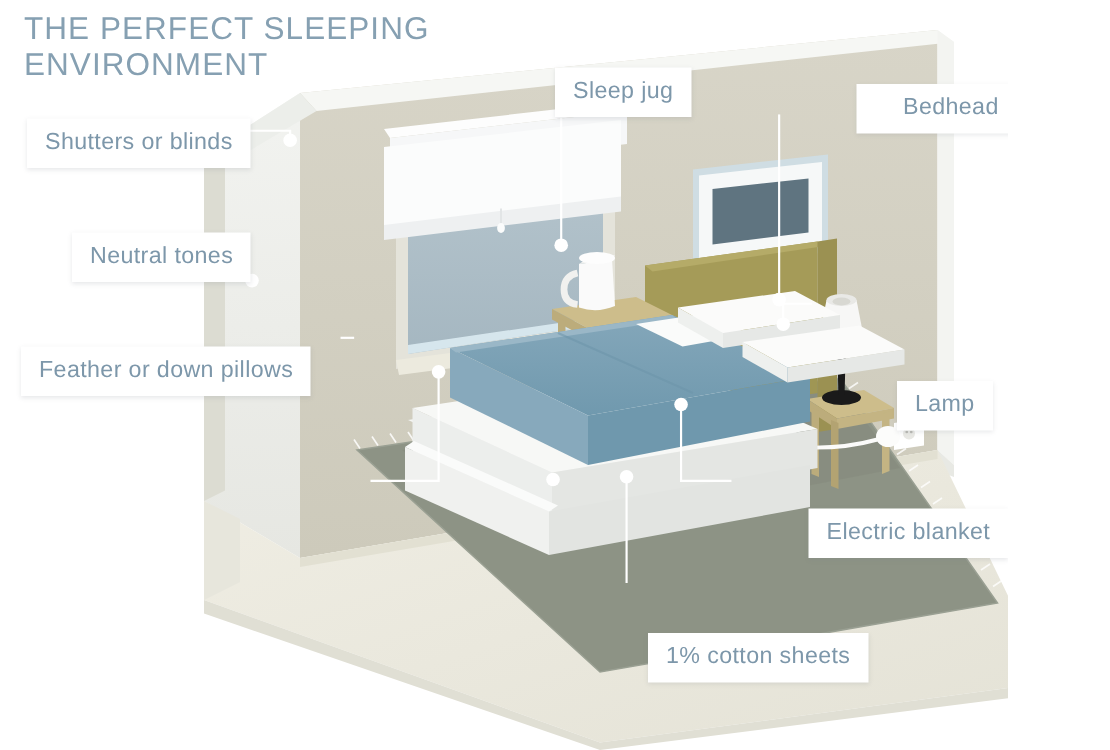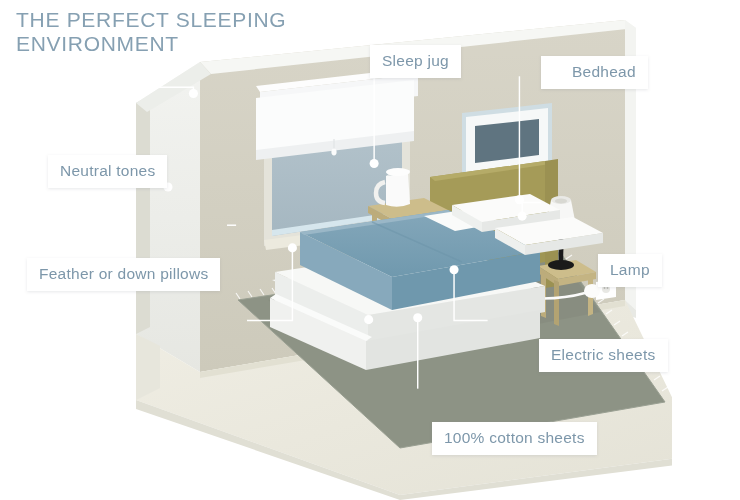--- a/index.html
+++ b/index.html
@@ -286,21 +286,22 @@
       <circle cx="575" cy="238" r="5"></circle>
       <circle cx="500" cy="297" r="5"></circle>
       <circle cx="460" cy="350" r="5"></circle>
       <circle cx="406" cy="352" r="5"></circle>
     </g>
   </svg>
 
   <div id="title">THE PERFECT SLEEPING
 ENVIRONMENT</div>
 
+  <div class="label" style="left:18px; top:79px;">Shutters or blinds</div>
   <div class="label" style="left:48px; top:155px;">Neutral tones</div>
-  <div class="label" style="left:27px; top:231px;margin-top:27px;">Feather or down pillows</div>
+  <div class="label" style="left:14px; top:231px;">Feather or down pillows</div>
   <div class="label" style="left:370px; top:45px;">Sleep jug</div>
-  <div class="label" style="left:541px; top:56px;padding-left:31px;">Bedhead</div>
+  <div class="label" style="left:571px; top:56px;padding-left:31px;">Bedhead</div>
   <div class="label" style="left:598px; top:206px;margin-top:48px;">Lamp</div>
-  <div class="label" style="left:539px; top:339px;">Electric sheets</div>
-  <div class="label" style="left:432px; top:422px;">100% cotton sheets</div>
+  <div class="label" style="left:539px; top:339px;">Electric blanket</div>
+  <div class="label" style="left:432px; top:422px;">1% cotton sheets</div>
 
 </div>
 
 </body></html>

